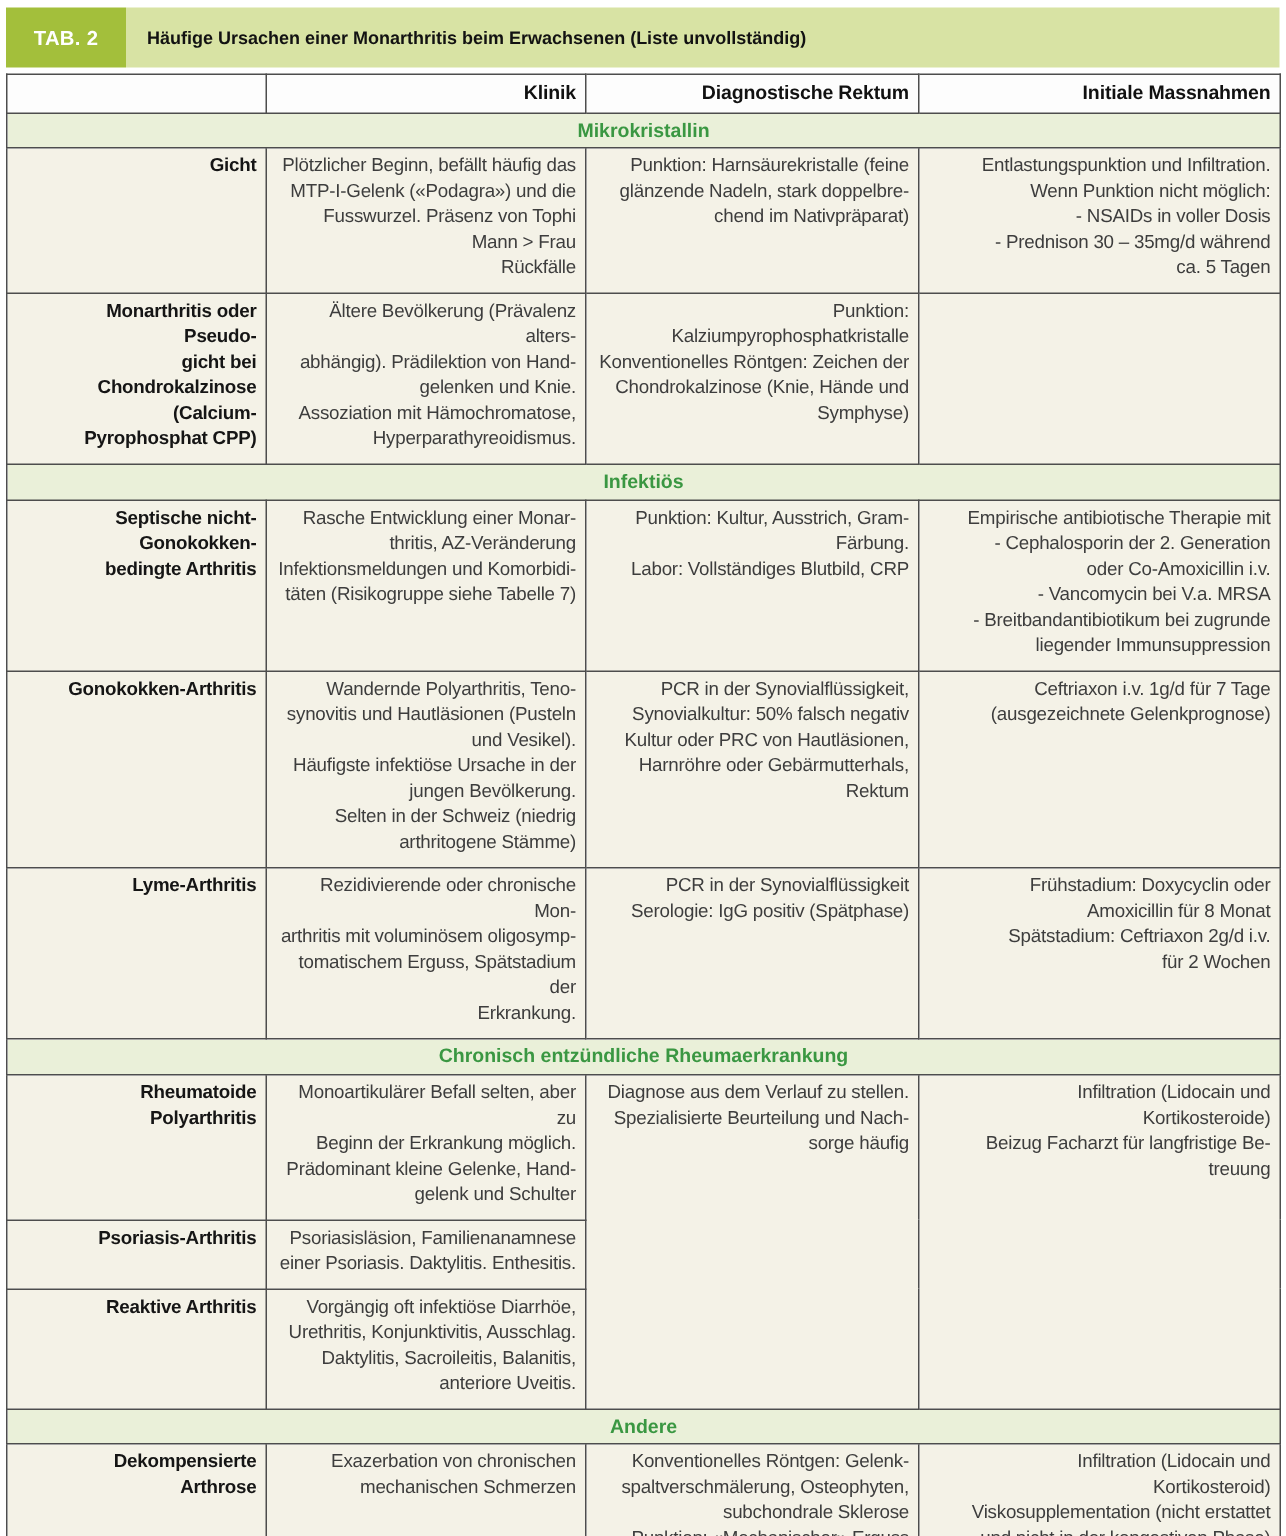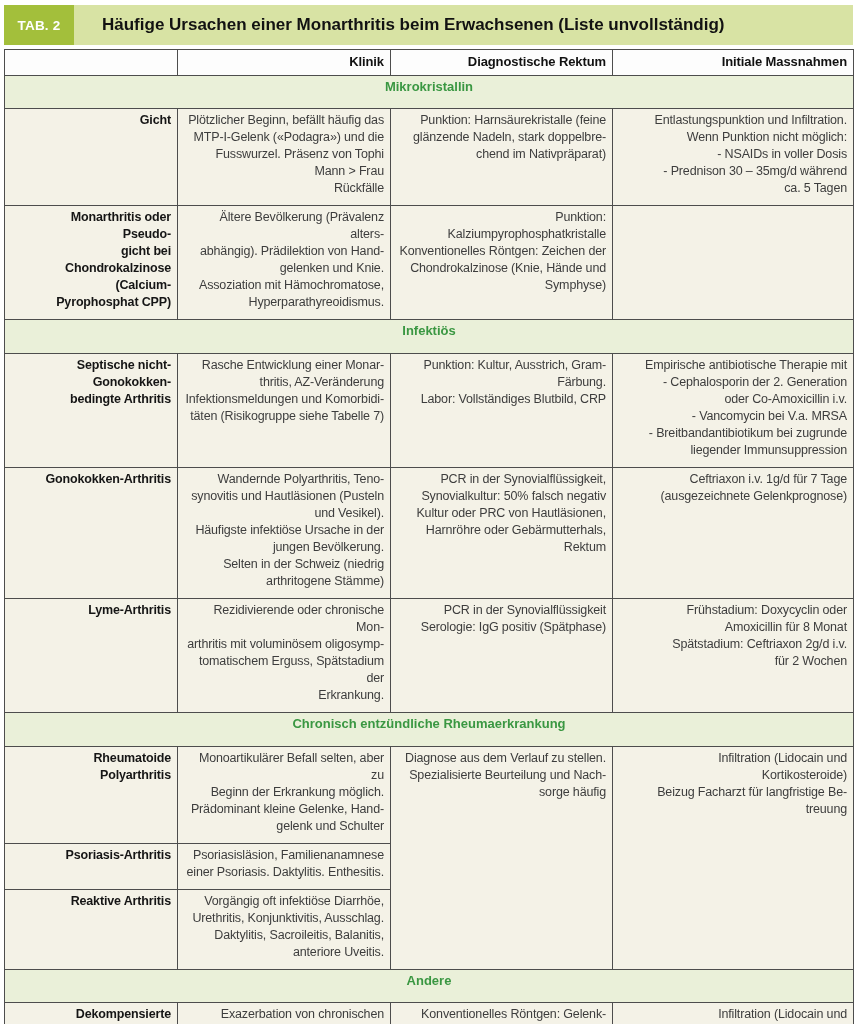--- a/index.html
+++ b/index.html
@@ -12,38 +12,38 @@
     width: 849px;
     margin: 5px 4px;
   }
   
   .header {
     display: flex;
     height: 40px;
     margin-bottom: 4px;
   }
   .badge {
-    width: 70px;
+    width: 80px;
     background: #a3bf3b;
     color: #ffffff;
     font-weight: bold;
     font-size: 13.5px;
     display: flex;
     align-items: center;
     justify-content: center;
     letter-spacing: 0.2px;
   }
   .titlebar {
     flex: 1;
     background: #d8e3a4;
     display: flex;
     align-items: center;
-    padding-left: 28px;
-    font-weight: bold;
-    font-size: 17px;
+    padding-left: 14px;
+    font-weight: bold;
+    font-size: 12px;
     color: #121212;
   }
   
   table.tbl {
     border-collapse: collapse;
     table-layout: fixed;
     width: 849px;
   }
   .tbl td, .tbl th {
     border: 1px solid #4d4d4d;
@@ -66,21 +66,21 @@
     font-size: 13px;
     padding: 3px 6px 4px 7px;
     white-space: normal;
     letter-spacing: -0.1px;
   }
   .tbl tr.section td {
     background: #eaf0d9;
     color: #3a9742;
     font-weight: bold;
     text-align: center;
-    padding: 2px 4px 13px 4px;
+    padding: 2px 4px 3px 4px;
     font-size: 13px;
     white-space: normal;
     letter-spacing: 0;
   }
   .tbl th.name {
     font-weight: bold;
     color: #151515;
     font-size: 12.5px;
     padding-left: 36px;
   }

